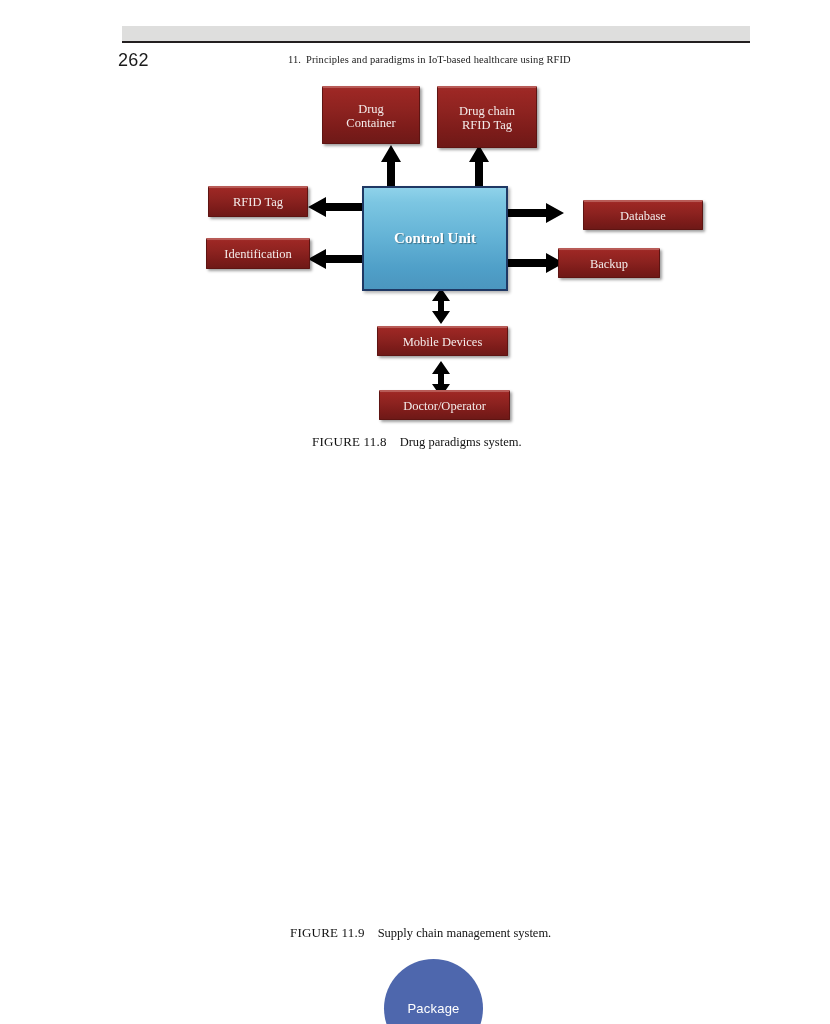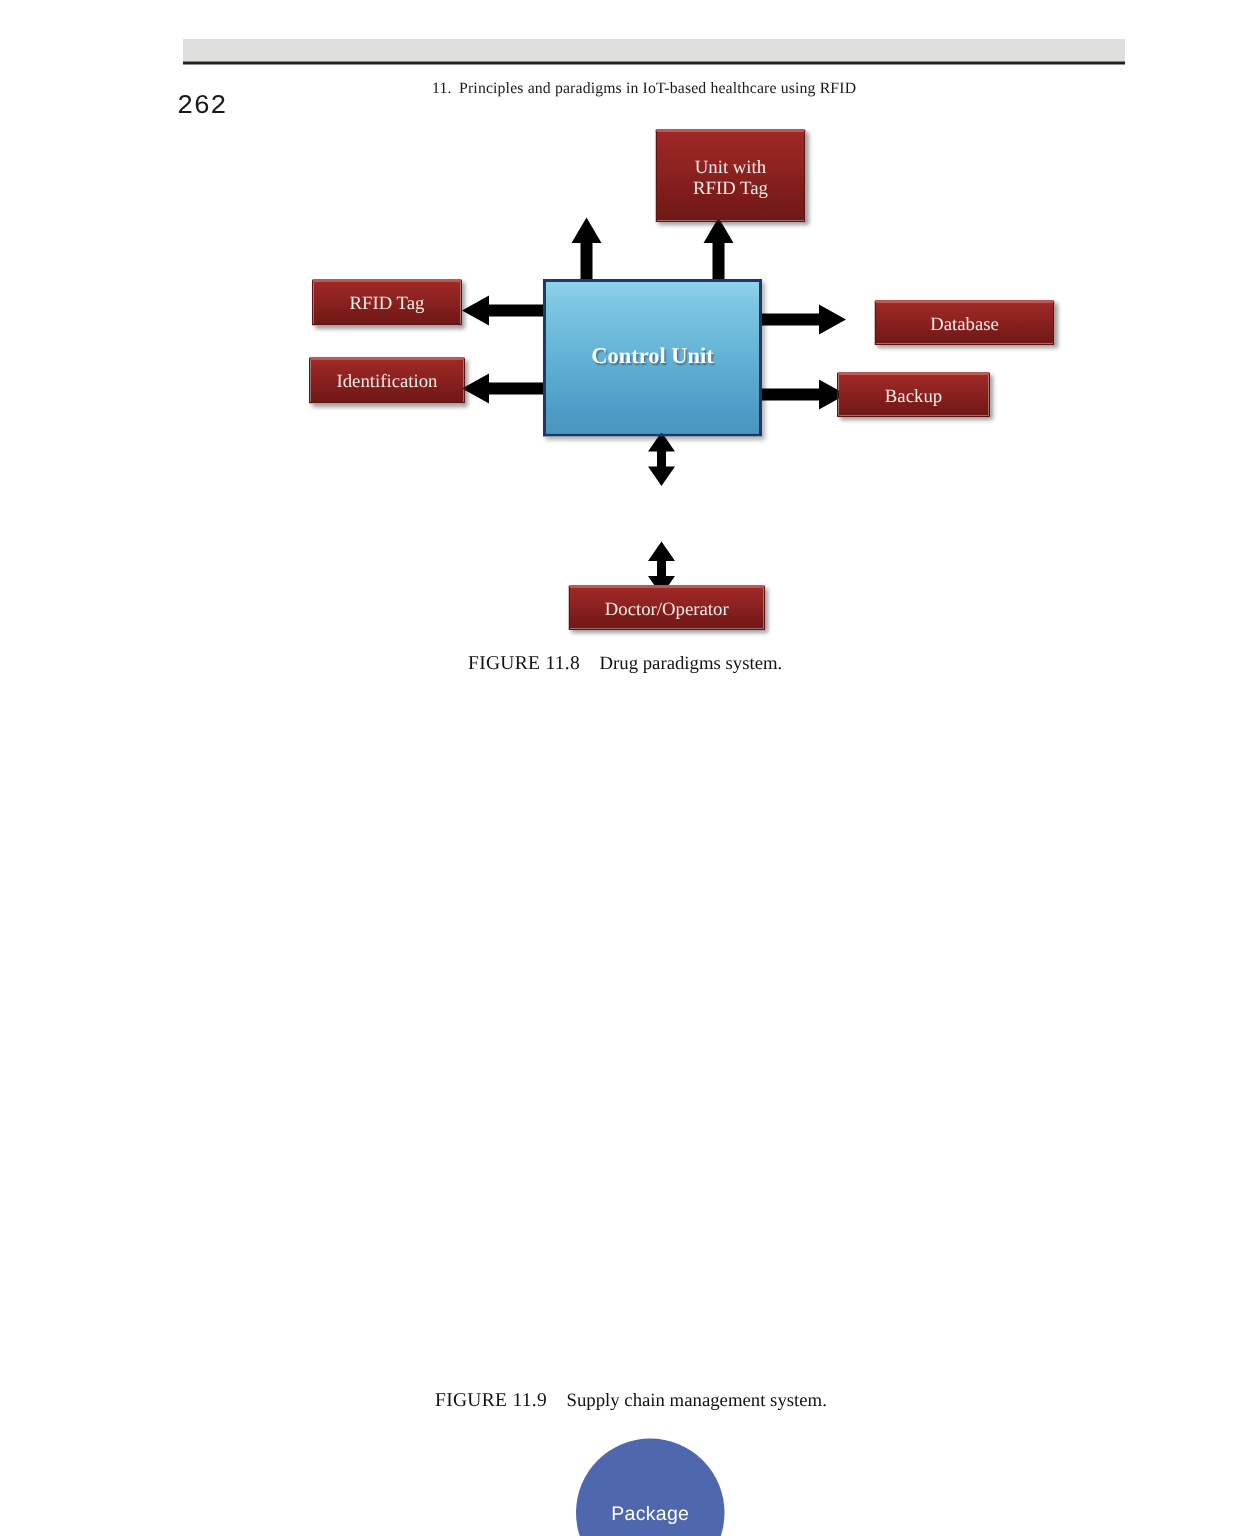--- a/index.html
+++ b/index.html
@@ -29,22 +29,22 @@
     position: absolute;
     left: 122px;
     top: 41px;
     width: 628px;
     height: 2px;
     background: #231f20;
   }
   .folio {
     position: absolute;
     left: 118px;
-    top: 61px;
-    font-family: Liberation Mono, monospace;
+    top: 50px;
+    font-family: Liberation Sans, sans-serif;
     font-size: 18px;
     font-weight: 400;
     letter-spacing: 0.3px;
     color: #1a1a1a;
   }
   .running-head {
     position: absolute;
     left: 288px;
     top: 54px;
     font-family: "Liberation Serif", serif;
@@ -204,24 +204,30 @@
         <polygon points="11,0 20,13 14,13 14,23 20,23 11,36 2,23 8,23 8,13 2,13" fill="#000000"></polygon>
       </svg>
     </div>
 
     <div class="arr" style="left:430px; top:283px;">
       <svg width="22" height="36" viewBox="0 0 22 36">
         <polygon points="11,0 20,13 14,13 14,23 20,23 11,36 2,23 8,23 8,13 2,13" fill="#000000"></polygon>
       </svg>
     </div>
 
+    <div class="redbox" style="left:322px; top:8px; width:98px; height:58px;">
+      <span class="lbl">
+        <span>Drug</span><br>
+        <span>Container</span>
+      </span>
+    </div>
 
     <div class="redbox" style="left:437px; top:8px; width:100px; height:62px;">
       <span class="lbl">
-        <span>Unit with</span><br>
+        <span>Drug chain</span><br>
         <span>RFID Tag</span>
       </span>
     </div>
 
     <div class="redbox" style="left:208px; top:108px; width:100px; height:31px;">
       <span class="lbl">RFID Tag</span>
     </div>
 
     <div class="redbox" style="left:206px; top:160px; width:104px; height:31px;">
       <span class="lbl">Identification</span>
@@ -232,20 +238,23 @@
     </div>
 
     <div class="redbox" style="left:560px; top:122px; width:120px; height:30px;margin-left:23px;">
       <span class="lbl">Database</span>
     </div>
 
     <div class="redbox" style="left:558px; top:170px; width:102px; height:30px;">
       <span class="lbl">Backup</span>
     </div>
 
+    <div class="redbox" style="left:377px; top:248px; width:131px; height:30px;">
+      <span class="lbl">Mobile Devices</span>
+    </div>
 
     <div class="redbox" style="left:379px; top:312px; width:131px; height:30px;">
       <span class="lbl">Doctor/Operator</span>
     </div>
 
   </div>
 
   <div class="fig-caption" style="left:312px; top:356px;">
     <span class="cap-num">FIGURE 11.8</span><span class="cap-txt">Drug paradigms system.</span>
   </div>

